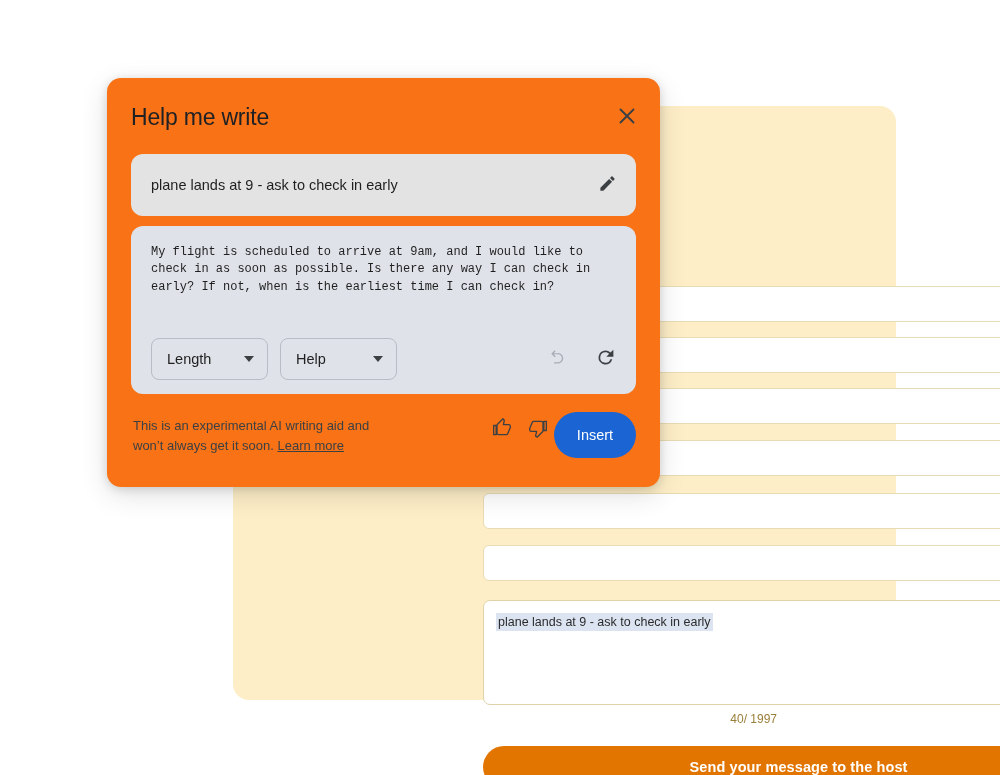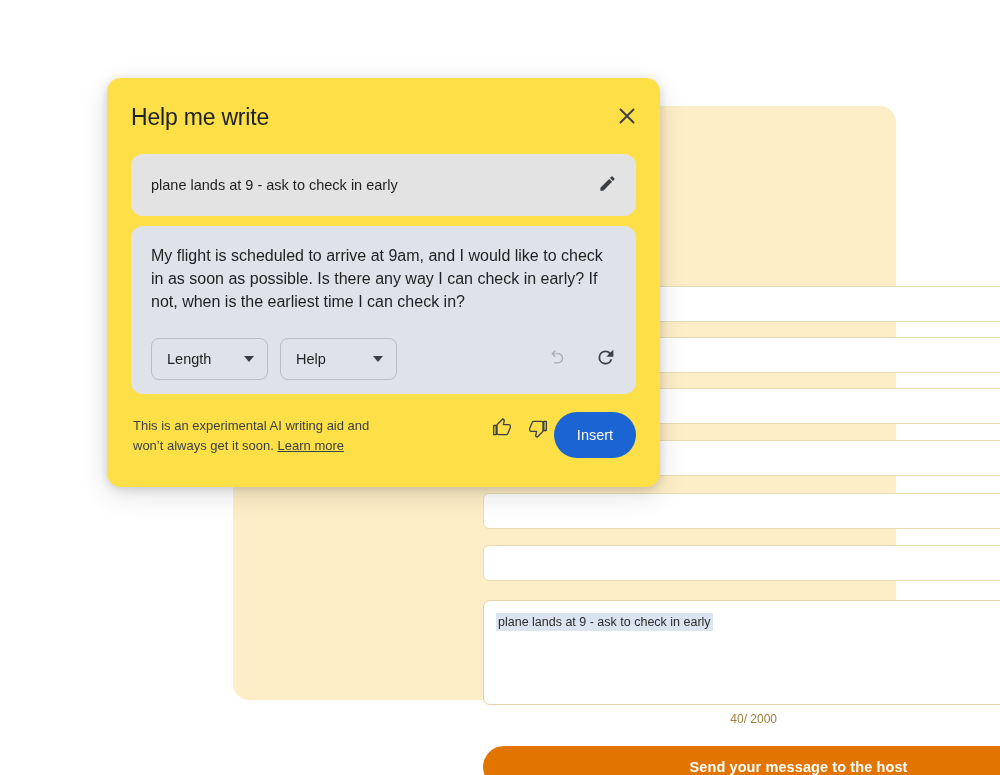--- a/index.html
+++ b/index.html
@@ -105,21 +105,21 @@
     letter-spacing: 0.1px;
   }
 
   
   .dialog {
     position: absolute;
     left: 107px;
     top: 78px;
     width: 553px;
     height: 409px;
-    background: #fde047;
+    background: #f97316;
     border-radius: 14px;
     box-shadow: 0 2px 10px rgba(0,0,0,0.14), 0 8px 28px rgba(0,0,0,0.12);
     padding: 0;
   }
 
   .dialog-header {
     position: absolute;
     left: 0; top: 0;
     width: 100%;
     height: 72px;
@@ -193,23 +193,24 @@
     height: 168px;
     background: #dfe2e9;
     border-radius: 12px;
   }
 
   .response-text {
     position: absolute;
     left: 20px;
     top: 18px;
     width: 455px;
-    font-size: 16px;
+    font-size: 12px;
     line-height: 1.45;
     color: #1f1f1f;
+    font-family: Liberation Mono, monospace;
   }
 
   .chips-row {
     position: absolute;
     left: 20px;
     bottom: 14px;
     display: flex;
     gap: 12px;
   }
 
@@ -324,21 +325,21 @@
       <span class="field-text"></span>
     </div>
     <div class="field-row f6">
       <span class="field-text"></span>
     </div>
 
     <div class="message-box">
       <span class="message-text">plane lands at 9 - ask to check in early</span>
     </div>
 
-    <span class="char-counter">40/ 2000</span>
+    <span class="char-counter">40/ 1997</span>
 
     <button class="send-button">Send your message to the host</button>
   </div>
 
   <div class="dialog">
 
     <div class="dialog-header">
       <span class="dialog-title">Help me write</span>
 
       <button class="close-btn">

